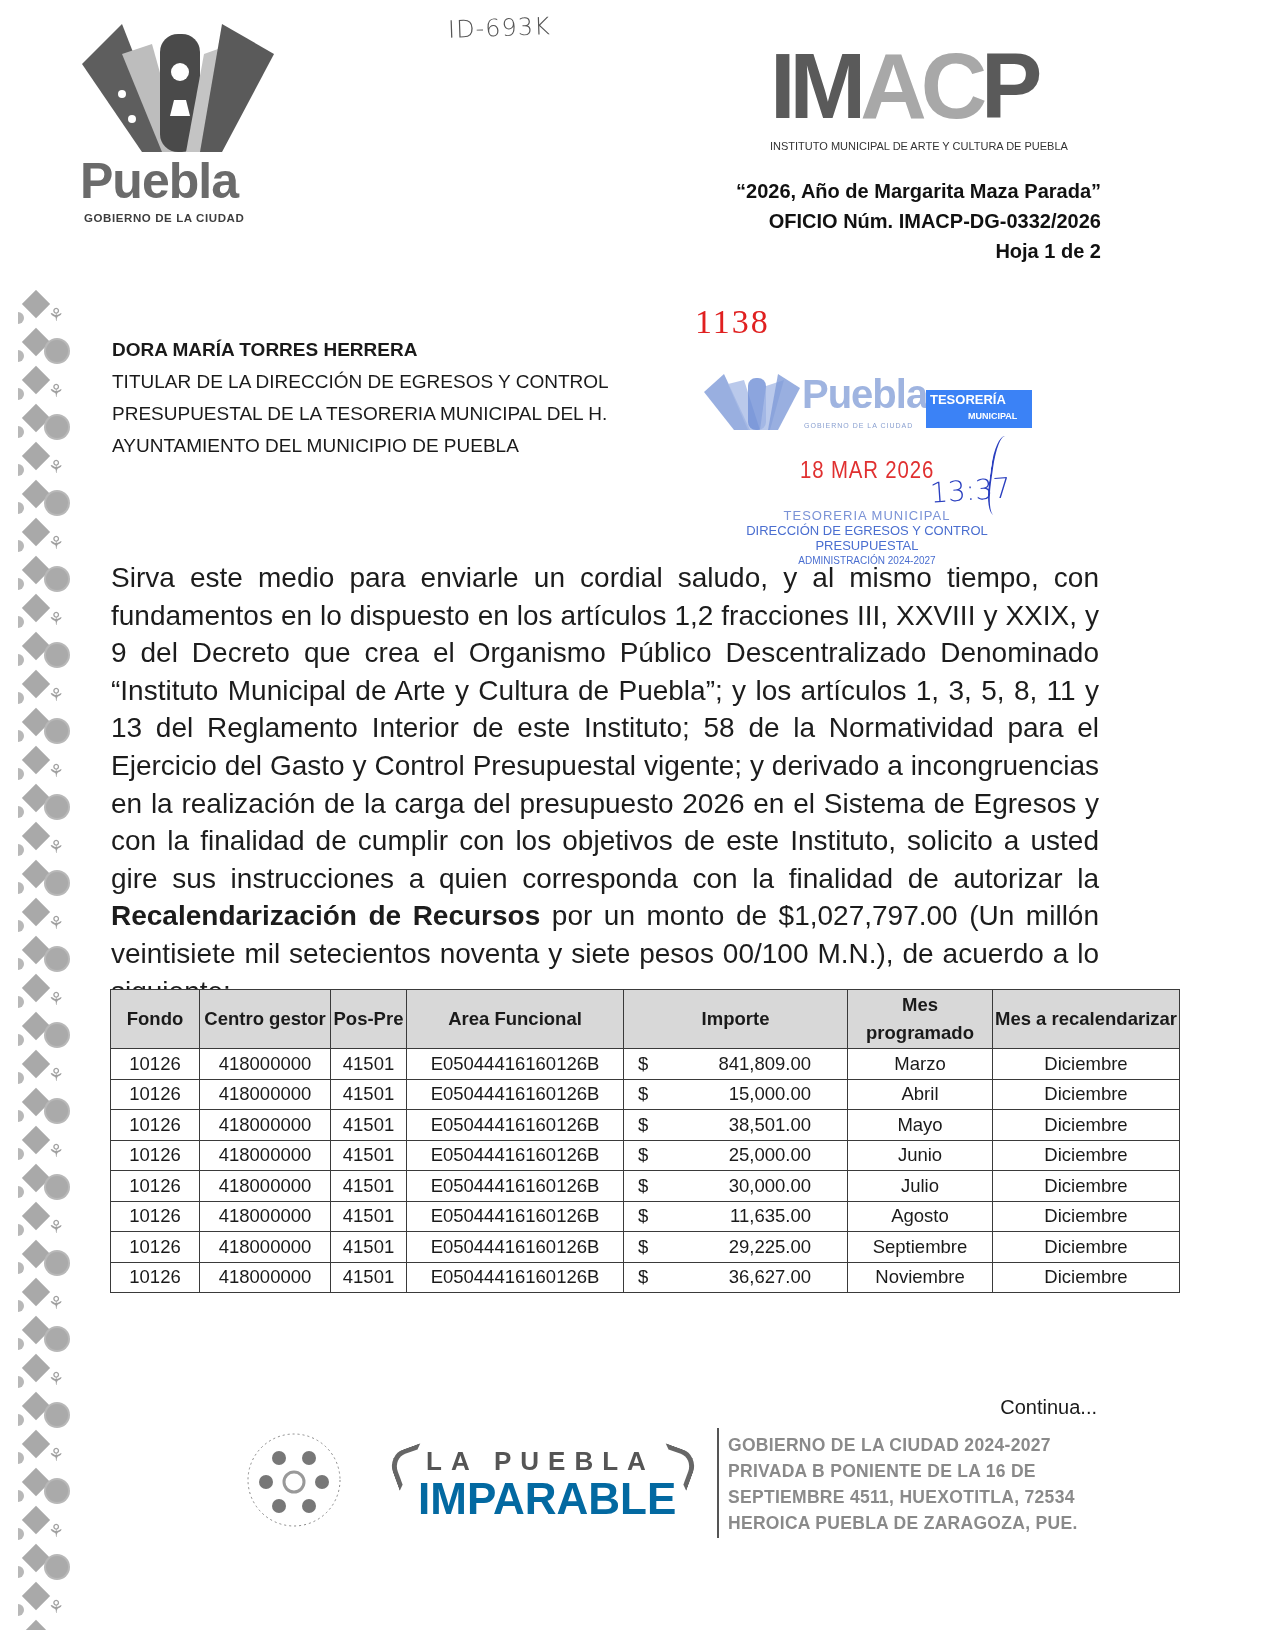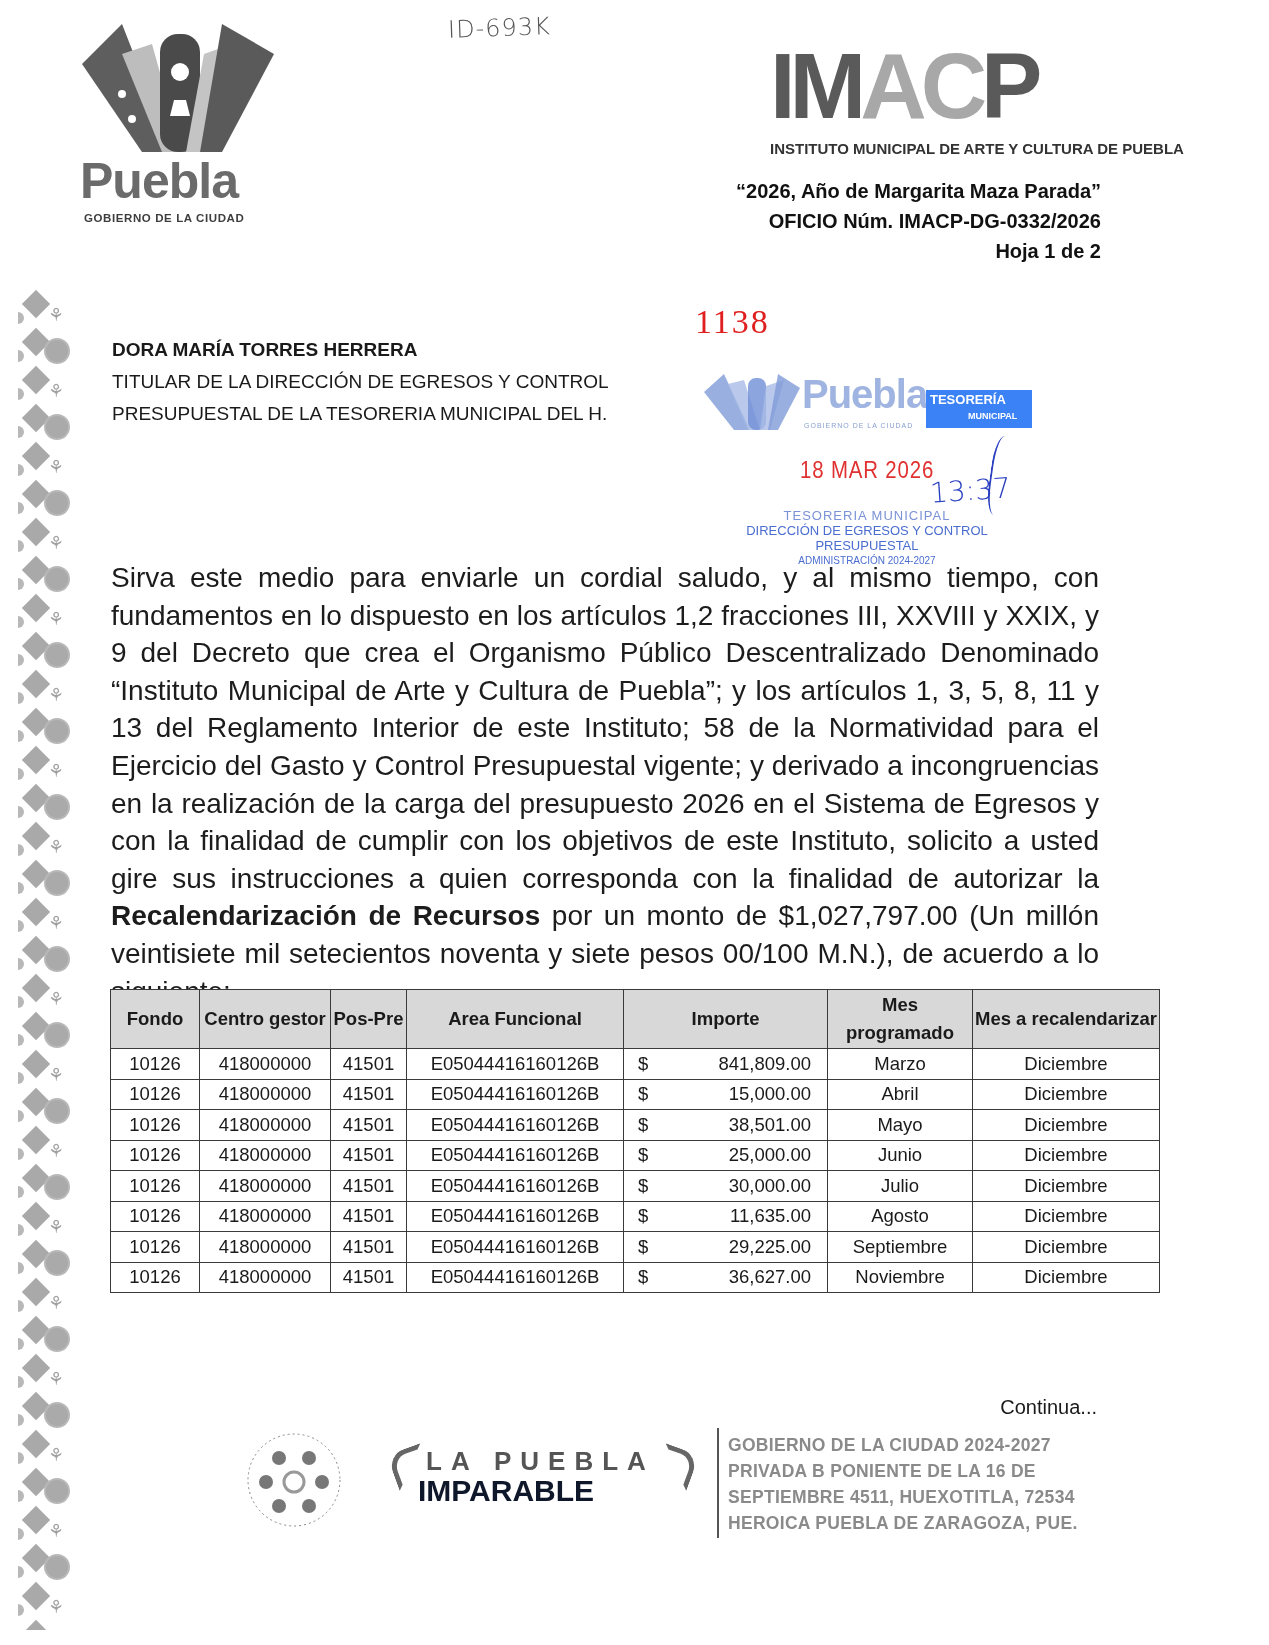--- a/index.html
+++ b/index.html
@@ -22,21 +22,21 @@
     .puebla-logo { left: 78px; top: 16px; width: 200px; height: 200px; }
     .puebla-emblem { position: absolute; left: 4px; top: 8px; width: 192px; height: 128px; }
     .puebla-word { position: absolute; left: 2px; top: 136px; font-size: 50px; font-weight: bold; color: #6b6b6b; letter-spacing: -1px; }
     .puebla-sub { position: absolute; left: 6px; top: 196px; font-size: 11.5px; font-weight: bold; color: #3d3d3d; letter-spacing: 0.6px; white-space: nowrap; }
 
     .handwritten-id { left: 448px; top: 14px; font-family: "DejaVu Sans", sans-serif; font-size: 24px; color: #555; font-weight: 300; letter-spacing: 1px; transform: rotate(-2deg); }
 
     .imacp-logo { left: 768px; top: 40px; width: 350px; height: 120px; }
     .imacp-word { position: absolute; left: 2px; top: 0; font-size: 92px; font-weight: bold; color: #5a5a5a; letter-spacing: -6px; line-height: 1; }
     .imacp-word .lt { color: #a8a8a8; }
-    .imacp-sub { position: absolute; left: 2px; top: 100px; font-size: 15px; font-weight: bold; color: #333; white-space: nowrap; }
+    .imacp-sub { position: absolute; left: 2px; top: 100px; font-size: 11px; font-weight: normal; color: #333; white-space: nowrap; }
 
     .motto { right: 168px; top: 176px; font-size: 20px; font-weight: bold; text-align: right; line-height: 30px; color: #111; }
 
     
     .folio-number { left: 695px; top: 303px; font-family: "Liberation Serif", serif; font-size: 34px; color: #e02020; letter-spacing: 2px; }
 
     
     .stamp-logo { left: 704px; top: 370px; width: 330px; height: 70px; }
     .stamp-emblem { position: absolute; left: 0; top: 4px; width: 96px; height: 56px; }
     .stamp-word { position: absolute; left: 98px; top: 2px; font-size: 40px; font-weight: bold; color: #9fb4e0; letter-spacing: -1px; }
@@ -59,29 +59,29 @@
     
     .body-text { left: 111px; top: 559px; width: 988px; font-size: 28px; line-height: 37.6px; text-align: justify; color: #1c1c1c; }
     .body-text b { font-weight: bold; }
 
     
     .data-table { left: 110px; top: 989px; border-collapse: collapse; font-size: 18.5px; color: #1a1a1a; }
     .data-table th, .data-table td { border: 1.5px solid #3a3a3a; padding: 0; }
     .data-table th { background: #d8d8d8; font-weight: bold; height: 58px; line-height: 28px; font-size: 18.5px; }
     .data-table td { height: 29.5px; text-align: center; }
     .data-table td.dollar { text-align: left; padding-left: 14px; border-right: none; width: 38px; }
-    .data-table td.amount { text-align: right; padding-right: 16px; border-left: none; width: 135px; }
+    .data-table td.amount { text-align: right; padding-right: 36px; border-left: none; width: 135px; }
 
     .continua { right: 172px; top: 1396px; font-size: 20px; color: #1a1a1a; }
 
     
     .equality-seal { left: 244px; top: 1430px; width: 100px; height: 100px; }
     .capital-logo { left: 390px; top: 1444px; width: 300px; height: 90px; }
     .capital-top { position: absolute; left: 36px; top: 2px; font-size: 26px; font-weight: bold; color: #555; letter-spacing: 9px; white-space: nowrap; }
-    .capital-bottom { position: absolute; left: 28px; top: 30px; font-size: 30px; font-weight: bold; color: #0f172a; letter-spacing: 0px; white-space: nowrap; }
+    .capital-bottom { position: absolute; left: 28px; top: 30px; font-size: 44px; font-weight: bold; color: #0369a1; letter-spacing: 0px; white-space: nowrap; }
     .wing { position: absolute; top: 4px; width: 26px; height: 28px; border: 5px solid #666; border-color: #666 transparent transparent #666; border-radius: 50% 0 0 0; }
     .wing.l { left: 2px; transform: rotate(-20deg); }
     .wing.r { left: 268px; transform: scaleX(-1) rotate(-20deg); }
     .footer-divider { left: 717px; top: 1428px; width: 2px; height: 110px; background: #555; }
     .footer-address { left: 728px; top: 1432px; font-size: 17.5px; line-height: 26px; color: #8a8a8a; font-weight: bold; letter-spacing: 0.3px; }
   </style>
 </head>
 <body>
 
 <div class="abs border-strip" id="border-strip">
@@ -282,20 +282,21 @@
   <div class="s1">TESORERIA MUNICIPAL</div>
   <div>DIRECCIÓN DE EGRESOS Y CONTROL</div>
   <div>PRESUPUESTAL</div>
   <div class="s4">ADMINISTRACIÓN 2024-2027</div>
 </div>
 
 <div class="abs addressee">
   <div class="name">DORA MARÍA TORRES HERRERA</div>
   <div>TITULAR DE LA DIRECCIÓN DE EGRESOS Y CONTROL</div>
   <div>PRESUPUESTAL DE LA TESORERIA MUNICIPAL DEL H.</div>
+  <div>AYUNTAMIENTO DEL MUNICIPIO DE PUEBLA</div>
 </div>
 
 <div class="abs body-text"><span>Sirva este medio para enviarle un cordial saludo, y al mismo tiempo, con fundamentos en lo dispuesto en los artículos 1,2 fracciones III, XXVIII y XXIX, y 9 del Decreto que crea el Organismo Público Descentralizado Denominado “Instituto Municipal de Arte y Cultura de Puebla”; y los artículos 1, 3, 5, 8, 11 y 13 del Reglamento Interior de este Instituto; 58 de la Normatividad para el Ejercicio del Gasto y Control Presupuestal vigente; y derivado a incongruencias en la realización de la carga del presupuesto 2026 en el Sistema de Egresos y con la finalidad de cumplir con los objetivos de este Instituto, solicito a usted gire sus instrucciones a quien corresponda con la finalidad de autorizar la </span><b>Recalendarización de Recursos</b><span> por un monto de $1,027,797.00 (Un millón veintisiete mil setecientos noventa y siete pesos 00/100 M.N.), de acuerdo a lo siguiente:</span></div>
 
 <table class="abs data-table">
   <thead>
     <tr>
       <th style="width:88px">Fondo</th>
       <th style="width:130px">Centro gestor</th>
       <th style="width:75px">Pos-Pre</th>

